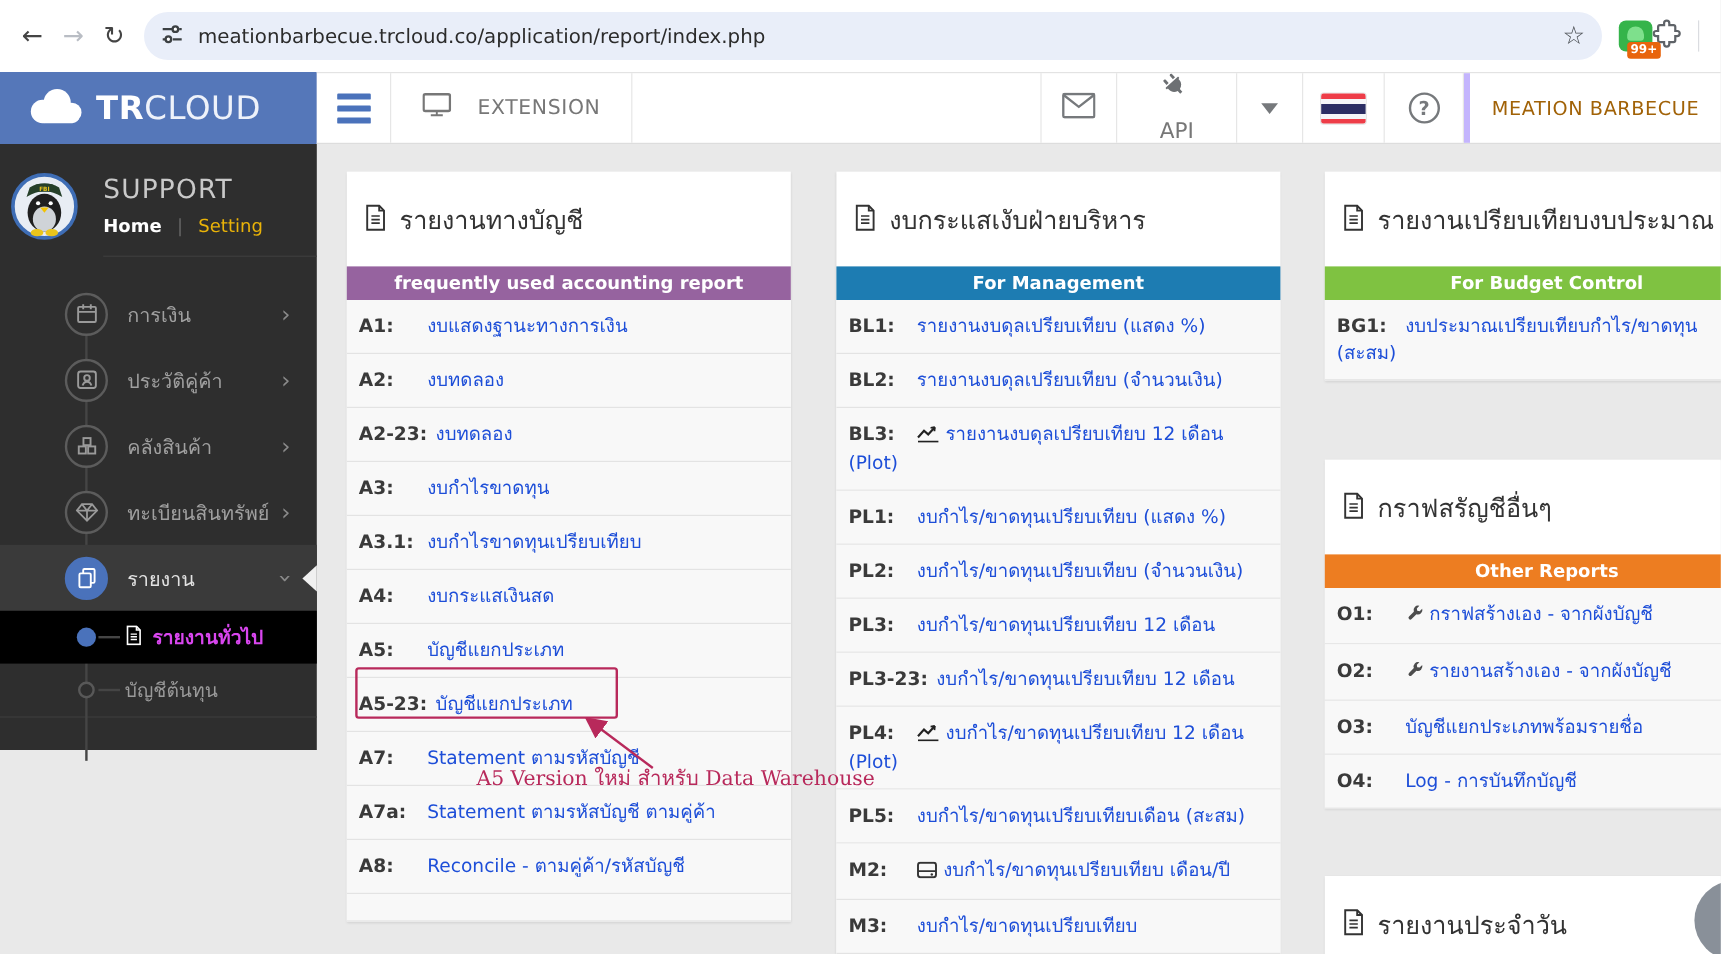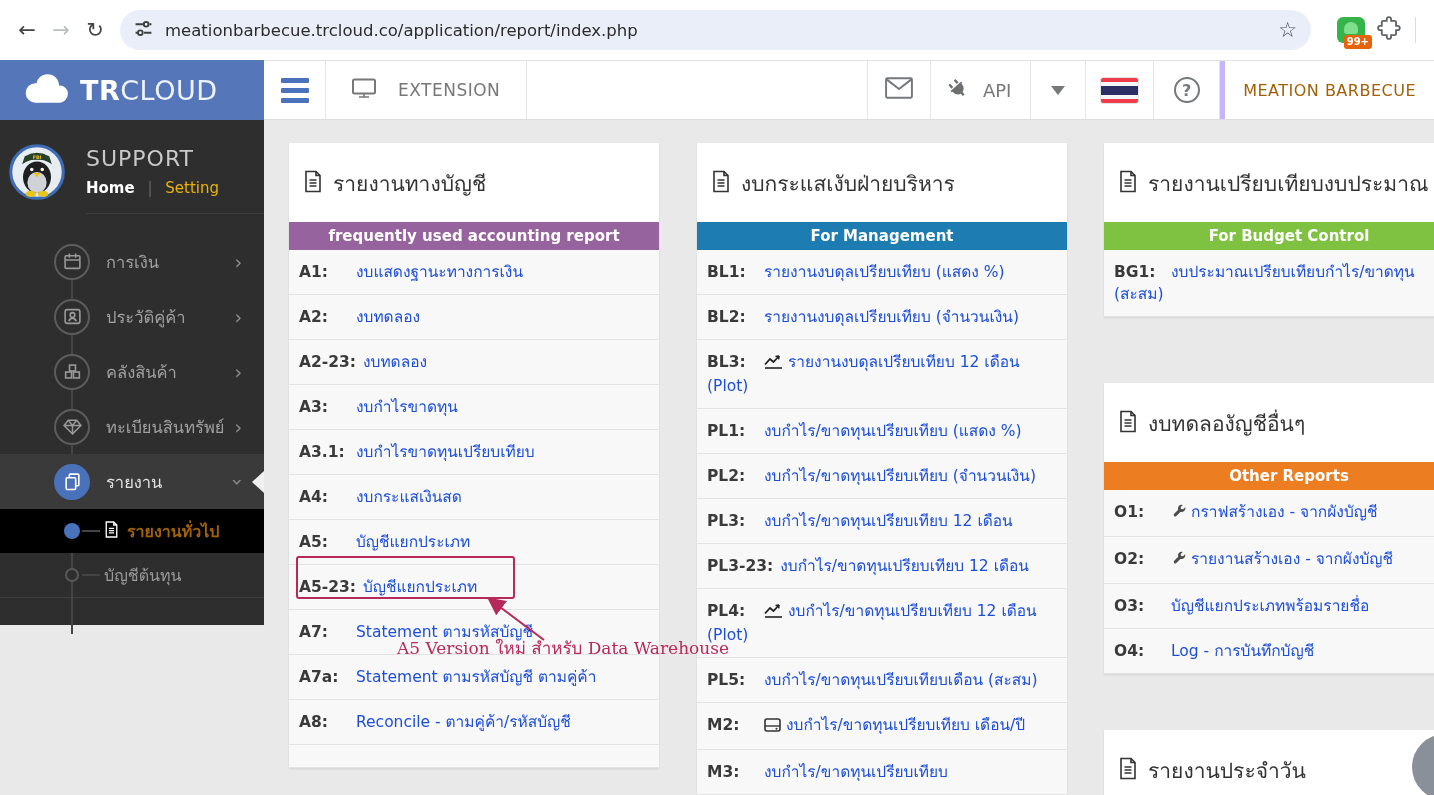--- a/index.html
+++ b/index.html
@@ -8,21 +8,21 @@
 
   
   .chrome { height:60px; background:#fff; display:flex; align-items:center; padding:0 10px; }
   .nav-btn { width:34px; height:34px; display:flex; align-items:center; justify-content:center;
     font-size:21px; color:#444; border-radius:50%; }
   .nav-btn.disabled { color:#b9bdc4; }
   .url-pill { flex:1; height:40px; background:#e9eef9; border-radius:20px; margin:0 14px 0 8px;
     display:flex; align-items:center; padding:0 14px; }
   .url-text { margin-left:12px; font-size:16.5px; color:#2b2b2b; white-space:nowrap; overflow:hidden; }
   .pill-star { margin-left:auto; font-size:21px; color:#474b50; }
-  .ext-adblock { position:relative; width:28px; height:26px; background:#35b44a; border-radius:6px; margin:0 12px; }
+  .ext-adblock { position:relative; width:28px; height:26px; background:#35b44a; border-radius:6px; margin:0 0; }
   .ext-adblock::before { content:""; position:absolute; left:7px; top:5px; width:14px; height:12px;
     background:#7ee08c; border-radius:7px 7px 3px 3px; }
   .adb-badge { position:absolute; right:-7px; bottom:-6px; background:#e8640c; color:#fff;
     font-size:10px; font-weight:bold; padding:1px 3px; border-radius:3px; line-height:12px; }
   .chrome-sep { width:1px; height:26px; background:#dadce0; margin:0 8px 0 12px; }
 
   
   .appbar { height:60px; display:flex; }
   .logo { width:264px; background:#5577b9; display:flex; align-items:center; padding-left:20px; gap:8px; }
   .brand { font-size:27px; color:#fff; letter-spacing:.5px; }
@@ -31,21 +31,21 @@
   .appbar-right { flex:1; background:#fff; border-top:1px solid #e3e3e3; border-bottom:1px solid #ddd;
     display:flex; align-items:stretch; }
   .hsec { display:flex; align-items:center; justify-content:center; border-right:1px solid #e6e6e6; }
   .hambtn { width:62px; flex-direction:column; gap:5px; border-right:1px solid #e6e6e6; display:flex;
     align-items:center; justify-content:center; }
   .hambtn i { display:block; width:28px; height:5px; background:#4a72bb; border-radius:1px; }
   .extsec { display:flex; align-items:center; gap:22px; padding:0 26px; color:#777; font-size:17px;
     border-right:1px solid #e6e6e6; letter-spacing:.5px; }
   .hspacer { flex:1; }
   .bordered { border-left:1px solid #e6e6e6; }
-  .sec-env { width:64px; } .sec-api { width:100px; gap:14px; color:#777; font-size:18px; }
+  .sec-env { width:64px; } .sec-api { width:100px; gap:14px; color:#777; font-size:18px;flex-direction:column; }
   .sec-caret { width:55px; } .sec-flag { width:68px; } .sec-help { width:66px; }
   .caret-down { width:0; height:0; border:7px solid transparent; border-top:9px solid #76797c; margin-top:7px; }
   .flag { width:37px; height:25px; border-radius:2px; box-shadow:0 0 0 1px #e3e3e3;
     background:linear-gradient(180deg,#ee3d48 0 16.6%,#f4f5f8 16.6% 33.3%,#2b2d63 33.3% 66.6%,#f4f5f8 66.6% 83.3%,#ee3d48 83.3% 100%); }
   .help-circ { width:26px; height:26px; border:2px solid #76797c; border-radius:50%; color:#76797c;
     font-size:16px; font-weight:bold; display:flex; align-items:center; justify-content:center; }
   .sec-name { display:flex; align-items:center; padding:0 18px; color:#a16207; font-size:16px;
     letter-spacing:.5px; white-space:nowrap; overflow:hidden; border-left:5px solid #c4b5fd; min-width:180px; }
 
   
@@ -66,21 +66,21 @@
   .mi .lbl { margin-left:106px; color:#a0a0a0; font-size:16.5px; }
   .mi .chev { position:absolute; right:22px; color:#8a8a8a; font-size:19px; }
   .mi.active { background:#3a3a3a; }
   .mi.active .circ { background:#4a72bb; border-color:#4a72bb; }
   .mi.active .lbl { color:#e2e2e2; }
   .mi.active .chev { transform:rotate(90deg); }
   .mi .notch { position:absolute; right:0; top:50%; margin-top:-11px; width:0; height:0;
     border:11px solid transparent; border-right:12px solid #f0f0f0; }
   .smi { position:relative; height:44px; display:flex; align-items:center; padding-left:104px;
     color:#9a9a9a; font-size:16px; cursor:pointer; gap:8px; }
-  .smi.active { background:#000; color:#a16207; font-weight:bold; }
+  .smi.active { background:#000; color:#d946ef; font-weight:bold; }
   .smi .bullet { position:absolute; left:64px; width:16px; height:16px; border-radius:50%; background:#4a72bb; }
   .smi .bullet.gray { width:14px; height:14px; left:65px; background:#2e2e2e; border:2px solid #585858; }
   .smi .conn { position:absolute; left:82px; width:18px; height:2px; background:#454545; }
   .menu-end { border-top:1px solid #3d3d3d; }
 
   
   .content { position:absolute; left:264px; top:120px; width:1170px; height:675px; overflow:hidden; }
   .card { position:absolute; background:#fff; box-shadow:0 1px 2px rgba(0,0,0,.10); }
   .card-title { padding:24px 14px 22px 14px; font-size:21px; color:#333; display:flex;
     align-items:center; gap:10px; white-space:nowrap; }
@@ -307,21 +307,21 @@
       </div>
       <div class="rowwrap"></div>
     </section>
     <section class="card" style="left: 840px; top: 263px; width: 370px;">
       <div class="card-title">
         <span><svg width="20" height="23" viewBox="0 0 20 22" fill="none" stroke="#333" stroke-width="1.6">
             <path d="M3 1h10l4 4v16H3z"></path>
             <path d="M13 1v4h4"></path>
             <path d="M6.5 9.5h7M6.5 12.5h7M6.5 15.5h7" stroke-width="1.4"></path>
           </svg></span>
-        <span class="ct-text">งบทดลองัญชีอื่นๆ</span>
+        <span class="ct-text">กราฟสรัญชีอื่นๆ</span>
       </div>
       <div class="banner" style="background:#ed7d21">Other Reports</div>
       <div class="rowwrap">
         <div class="row"><span class="lbl">O1:</span><span class="ric"><svg width="15" height="15" viewBox="0 0 24 24">
               <path fill="#4d4d4d" d="M22.7 5.2a6 6 0 0 1-7.7 7.4L8.5 19a2.4 2.4 0 1 1-3.4-3.4l6.4-6.5A6 6 0 0 1 18.9 1.4l-3.4 3.4.5 3.2 3.2.5 3.5-3.3z"></path>
             </svg></span><a>กราฟสร้างเอง - จากผังบัญชี</a></div>
         <div class="row"><span class="lbl">O2:</span><span class="ric"><svg width="15" height="15" viewBox="0 0 24 24">
               <path fill="#4d4d4d" d="M22.7 5.2a6 6 0 0 1-7.7 7.4L8.5 19a2.4 2.4 0 1 1-3.4-3.4l6.4-6.5A6 6 0 0 1 18.9 1.4l-3.4 3.4.5 3.2 3.2.5 3.5-3.3z"></path>
             </svg></span><a>รายงานสร้างเอง - จากผังบัญชี</a></div>
         <div class="row"><span class="lbl">O3:</span><a>บัญชีแยกประเภทพร้อมรายชื่อ</a></div>

